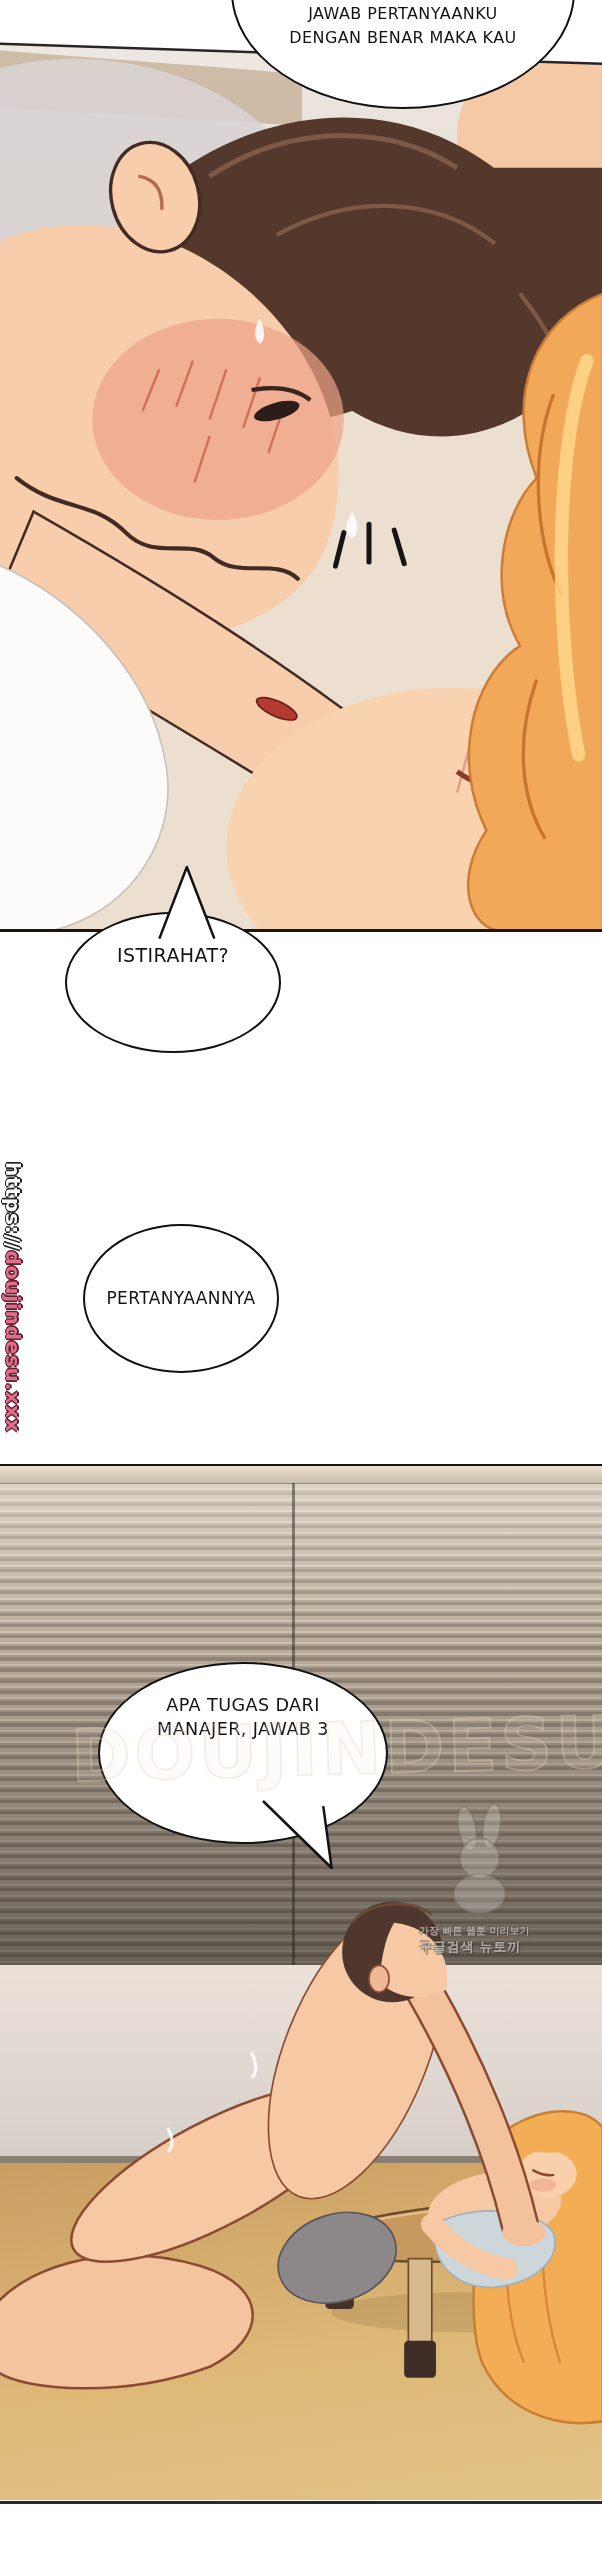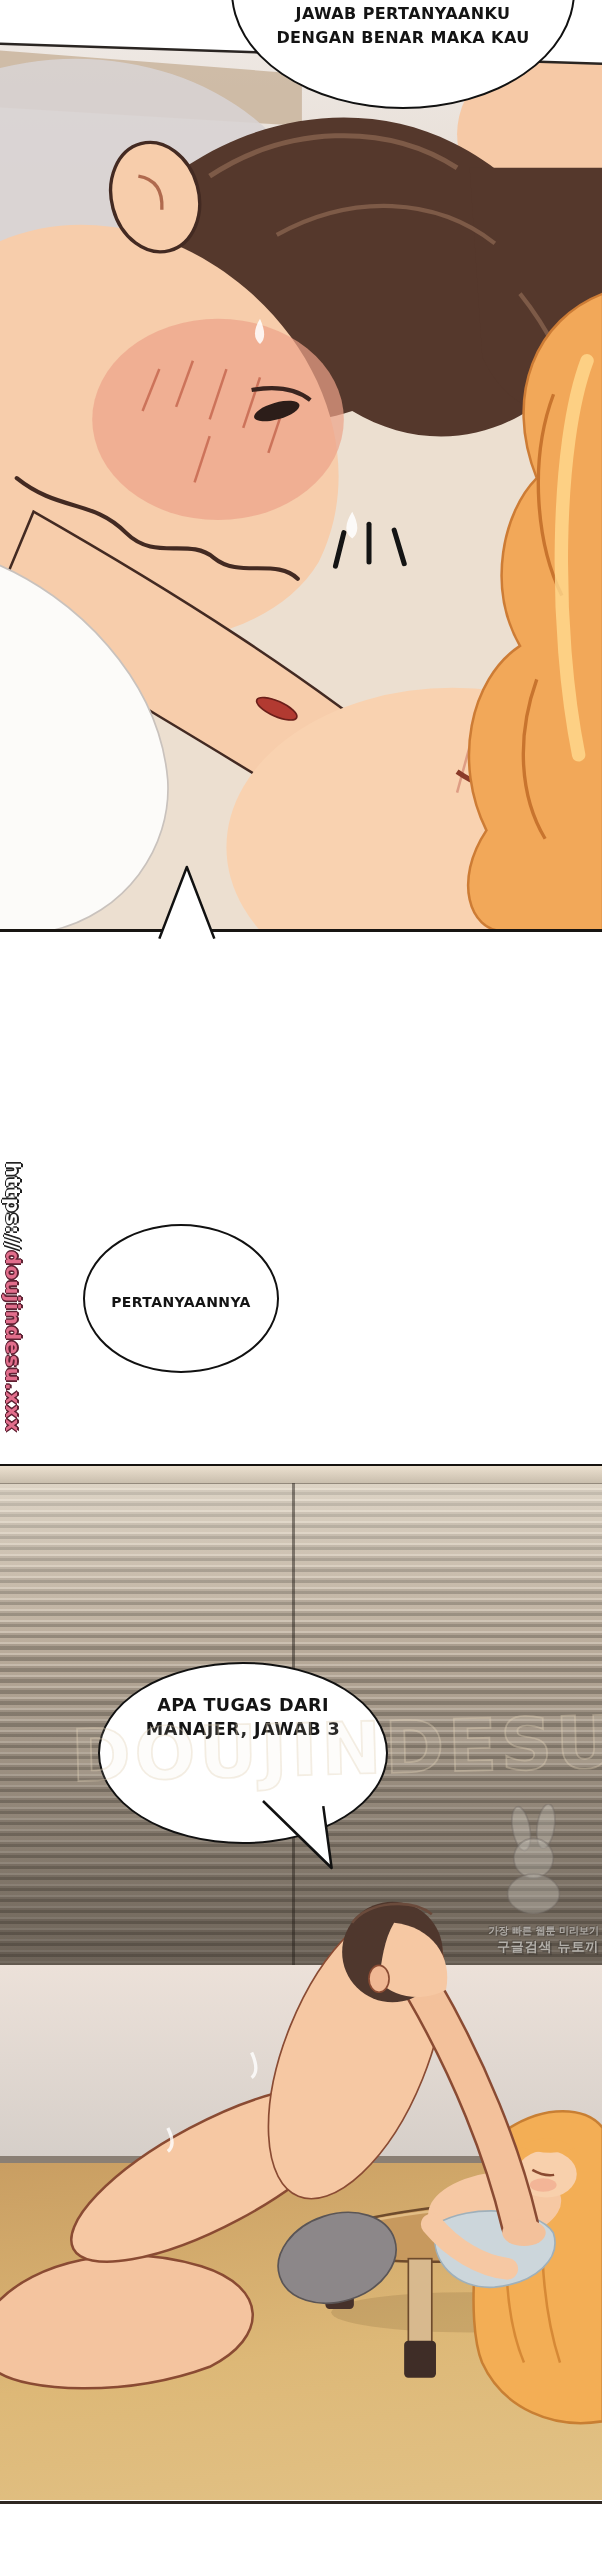--- a/index.html
+++ b/index.html
@@ -6,27 +6,27 @@
   #page{position:relative;width:603px;height:2576px;background:#ffffff;overflow:hidden;
         font-family:"DejaVu Sans",sans-serif;}
   .abs{position:absolute;}
   
   #panel1{left:0;top:42px;width:603px;height:889px;overflow:hidden;}
   #panel1-border{left:0;top:929px;width:603px;height:2.5px;background:#181512;}
   
   .bubble{position:absolute;background:#ffffff;border:2.5px solid #111111;border-radius:50%;
           z-index:10;box-sizing:border-box;}
   .bubble-text{position:absolute;left:0;right:0;text-align:center;color:#141414;
-               font-weight:700;letter-spacing:0.4px;}
+               font-weight:400;letter-spacing:0.4px;}
   #bubble-question{left:231px;top:-126px;width:344px;height:235px;}
   #bubble-question .bubble-text{top:126px;font-size:16px;line-height:23.5px;}
   #bubble-istirahat{left:65px;top:912px;width:216px;height:141px;}
   #bubble-istirahat .bubble-text{top:30px;font-size:19px;}
   #bubble-pertanyaan{left:83px;top:1224px;width:196px;height:149px;}
-  #bubble-pertanyaan .bubble-text{top:68px;font-size:14px;}
+  #bubble-pertanyaan .bubble-text{top:62px;font-size:17px;}
   #bubble-apatugas{left:98px;top:1662px;width:290px;height:182px;}
   #bubble-apatugas .bubble-text{top:28.5px;font-size:17.6px;line-height:24px;}
   .tail{position:absolute;z-index:11;}
   
   #side-watermark{left:3.4px;top:1162px;z-index:20;writing-mode:vertical-rl;
       font-weight:700;font-size:20px;letter-spacing:0.8px;line-height:1;}
   #side-watermark .proto{color:#ffffff;
       text-shadow:-1.7px 0 #222,1.7px 0 #222,0 -1.7px #222,0 1.7px #222,-0.8px -0.8px #222,0.8px 0.8px #222;}
   #side-watermark .site{color:#e26e8c;
       text-shadow:-1.7px 0 #5e2233,1.7px 0 #5e2233,0 -1.7px #5e2233,0 1.7px #5e2233,-0.8px -0.8px #5e2233,0.8px 0.8px #5e2233;}
@@ -44,21 +44,21 @@
       background:linear-gradient(180deg,#ece1d9,#d6cfc9);}
   #baseboard{left:0;top:690px;width:603px;height:7.5px;background:#8a7f74;}
   #floor{left:0;top:697px;width:603px;height:337px;
       background:linear-gradient(172deg,#c99e62,#ddb877 55%,#e2c286);}
   #figures2{left:0;top:0;z-index:5;}
   
   #ghost-watermark{left:71px;top:1708px;width:469px;z-index:30;pointer-events:none;
       transform:rotate(-1.5deg);font-size:72px;font-weight:700;letter-spacing:3.4px;
       color:rgba(235,225,205,0.10);-webkit-text-stroke:1.7px rgba(225,210,185,0.38);}
   
-  #newtoki{left:419px;top:1804px;width:180px;z-index:9;text-align:right;pointer-events:none;}
+  #newtoki{left:419px;top:1804px;width:180px;z-index:9;text-align:left;pointer-events:none;}
   #newtoki .line1{font-size:10px;font-weight:700;color:rgba(240,238,234,.58);
       text-shadow:0 0 1.7px rgba(70,64,58,.65),0.8px 0.8px 0 rgba(70,64,58,.5),-0.8px -0.8px 0 rgba(70,64,58,.5);}
   #newtoki .line2{font-size:13px;font-weight:700;letter-spacing:0.8px;color:rgba(244,242,238,.62);
       text-shadow:0 0 1.7px rgba(60,55,50,.7),1.7px 1.7px 0 rgba(60,55,50,.45),-0.8px -0.8px 0 rgba(60,55,50,.45);}
   #page-bottom-white{left:0;top:2505px;width:603px;height:71px;background:#ffffff;}
 </style>
 </head>
 <body>
 
 <div id="page">
@@ -145,20 +145,23 @@
   <div class="bubble" id="bubble-question">
     <div class="bubble-text">
       <div>JAWAB PERTANYAANKU</div>
       <div>DENGAN BENAR MAKA KAU</div>
     </div>
   </div>
 
   <svg class="tail" style="left:149px;top:862px;" width="84" height="80" viewBox="0 0 100 96">
     <path d="M12,92 L45,6 L78,92" fill="#ffffff" stroke="#111111" stroke-width="3" stroke-linejoin="round"></path>
   </svg>
+  <div class="bubble" id="bubble-istirahat">
+    <div class="bubble-text">ISTIRAHAT?</div>
+  </div>
 
   <div class="bubble" id="bubble-pertanyaan">
     <div class="bubble-text">PERTANYAANNYA</div>
   </div>
 
   <div class="abs" id="side-watermark">
     <span class="proto">https://</span><span class="site">doujindesu.xxx</span>
   </div>
 
   <div class="abs" id="panel2">

